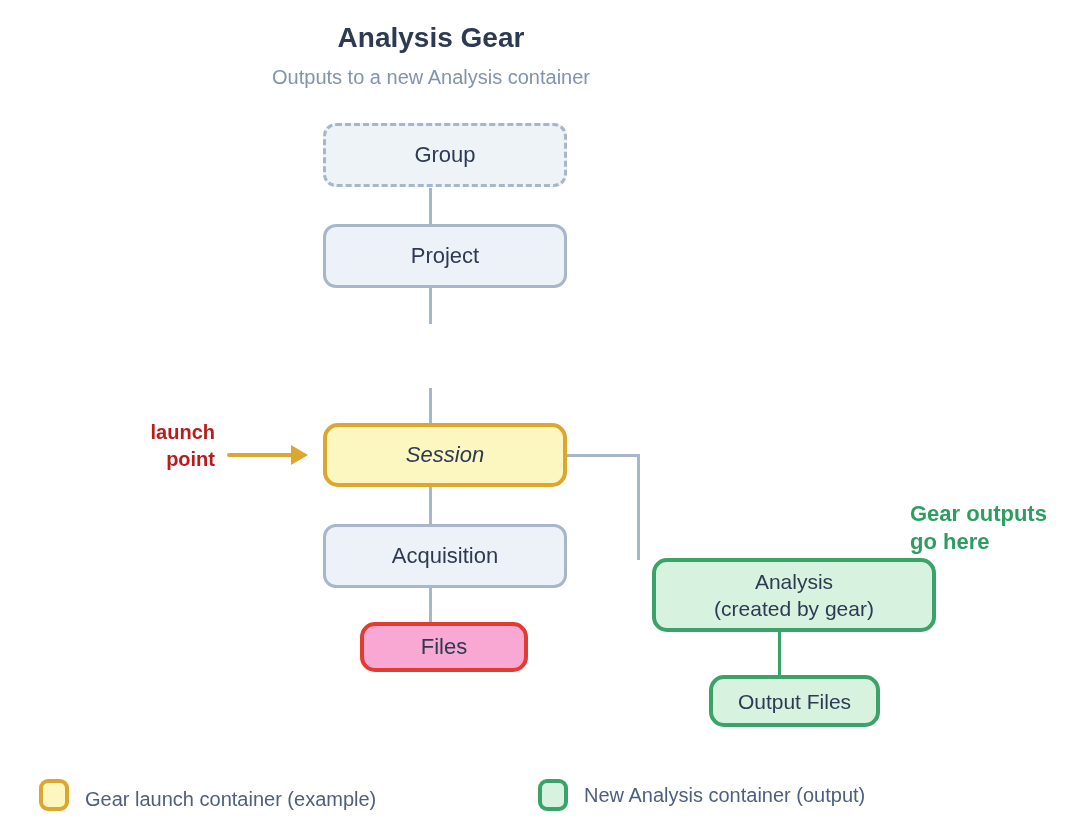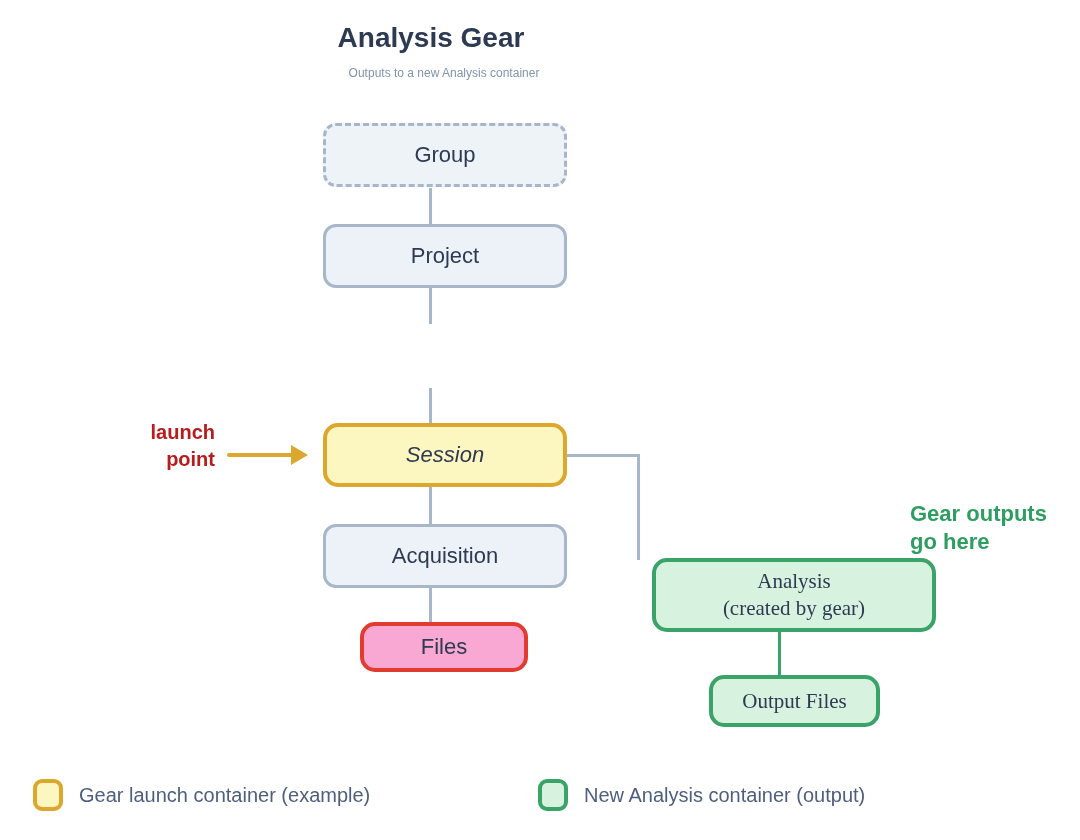--- a/index.html
+++ b/index.html
@@ -18,24 +18,24 @@
     position: absolute;
     left: 0; top: 22px;
     width: 862px;
     text-align: center;
     font-size: 28px;
     font-weight: 700;
     color: #2d3a52;
   }
   .subtitle {
     position: absolute;
-    left: 13px; top: 66px;
+    left: 0; top: 66px;
     width: 862px;
     text-align: center;
-    font-size: 12px;
+    font-size: 20px;
     font-weight: 400;
     color: #8094ad;
   }
 
   
   .node {
     position: absolute;
     left: 309px;
     width: 244px;
     height: 64px;
@@ -67,21 +67,20 @@
     border: 4px solid #e23b30;
     border-radius: 15px;
   }
   .node.green {
     background: #d7f3e0;
     border: 4px solid #3aa368;
     border-radius: 15px;
     flex-direction: column;
     line-height: 27px;
     font-size: 21px;
-    font-family: Liberation Serif, serif;
   }
 
   
   .vconn {
     position: absolute;
     left: 429px;
     width: 3px;
     background: #a7b6c9;
   }
   .elbow-h {
@@ -140,21 +139,21 @@
   }
 
   
   .legend-item {
     position: absolute;
     top: 779px;
     display: flex;
     align-items: center;
     gap: 16px;
   }
-  .legend-item.first { left: 33px; }
+  .legend-item.first { left: 39px; align-items: flex-end; }
   .legend-item.second { left: 538px; }
   .swatch {
     width: 30px; height: 32px;
     border-radius: 9px;
     flex: 0 0 auto;
   }
   .swatch.yellow { background: #fcf6c0; border: 4px solid #dda62d; }
   .swatch.green  { background: #d7f3e0; border: 4px solid #3aa368; }
   .legend-label {
     font-size: 20px;

